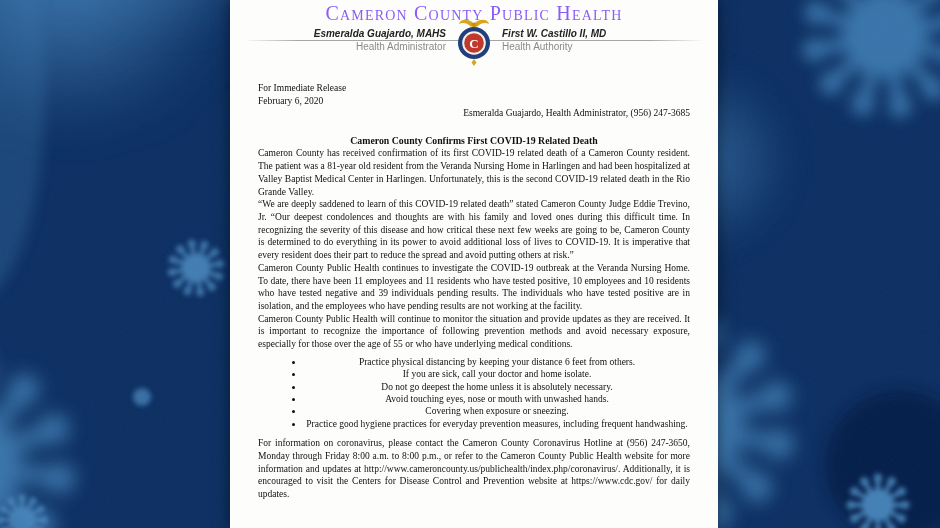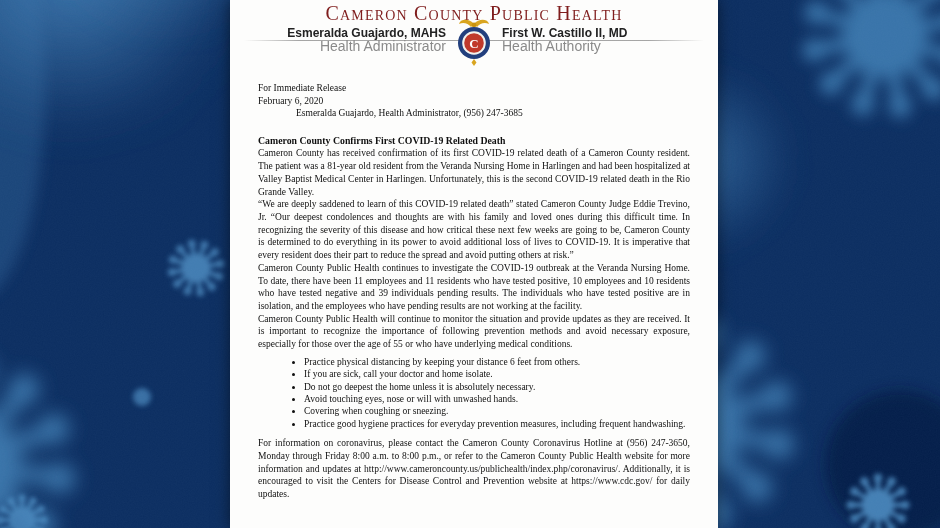--- a/index.html
+++ b/index.html
@@ -14,42 +14,42 @@
   .virus-def circle{fill:currentColor;}
   
   .page{
     position:absolute;left:230px;top:0;width:488px;height:528px;
     background:#fdfdfc;box-shadow:0 0 14px rgba(0,0,0,.5);
     overflow:hidden;color:#111;
   }
   .header{position:relative;height:64px;}
   .org-title{
     position:absolute;left:0;right:0;top:2px;text-align:center;
-    font-variant:small-caps;font-size:20px;letter-spacing:1.2px;color:#7f1d1d;
+    font-variant:small-caps;font-size:20px;letter-spacing:1.2px;color:#8b5cf6;
     font-family:"Liberation Serif", serif;
   }
   .header-rule{
     position:absolute;left:14px;right:14px;top:40px;height:1px;
     background:linear-gradient(90deg,rgba(150,150,150,0),rgba(150,150,150,.85) 12%,rgba(150,150,150,.85) 88%,rgba(150,150,150,0));
   }
   .official{position:absolute;top:28px;width:calc(50% - 28px);font-family:"Liberation Sans", sans-serif;}
   .official.left{left:0;text-align:right;padding-right:0;}
   .official.right{right:0;left:auto;text-align:left;}
-  .official .name{font-size:12px;font-weight:bold;color:#222;line-height:11px;}
-  .official .role{font-size:14px;color:#8a8a8a;line-height:11px;margin-top:2px;}
+  .official .name{font-size:10px;font-weight:bold;font-style:italic;color:#222;line-height:11px;}
+  .official .role{font-size:10px;color:#8a8a8a;line-height:11px;margin-top:2px;}
   .logo{position:absolute;left:calc(50% - 19px);top:18px;width:38px;height:48px;z-index:2;}
   
   .content{padding:0 28px;font-size:9.5px;line-height:12.7px;color:#101010;}
   .release-block{margin-top:18px;}
   .release-block div{line-height:12.6px;}
-  .contact-indent{padding-left:38px;}
-  .headline{margin-top:15px;text-align:left;font-weight:bold;font-size:9.8px;}
+  .contact-indent{padding-left:38px;text-align:right;}
+  .headline{margin-top:15px;text-align:center;font-weight:bold;font-size:9.8px;}
   .para{text-align:justify;margin:0 0 0 0;}
   ul.prevention{margin:5px 0 0 0;padding-left:46px;}
-  ul.prevention li{line-height:12.4px;}
+  ul.prevention li{line-height:12.4px;text-align:center;}
   .closing{text-align:justify;margin:7px 0 0 0;}
 </style>
 </head>
 <body>
 
 <svg class="bg-svg" viewBox="0 0 940 528" aria-hidden="true">
   <defs>
     <g id="virus" class="virus-def">
       <circle r="15"></circle>
       <g>
@@ -173,21 +173,21 @@
 
     <p class="para">Cameron County has received confirmation of its first COVID-19 related death of a Cameron County resident. The patient was a 81-year old resident from the Veranda Nursing Home in Harlingen and had been hospitalized at Valley Baptist Medical Center in Harlingen. Unfortunately, this is the second COVID-19 related death in the Rio Grande Valley.</p>
     <p class="para">“We are deeply saddened to learn of this COVID-19 related death” stated Cameron County Judge Eddie Trevino, Jr. “Our deepest condolences and thoughts are with his family and loved ones during this difficult time. In recognizing the severity of this disease and how critical these next few weeks are going to be, Cameron County is determined to do everything in its power to avoid additional loss of lives to COVID-19. It is imperative that every resident does their part to reduce the spread and avoid putting others at risk.”</p>
     <p class="para">Cameron County Public Health continues to investigate the COVID-19 outbreak at the Veranda Nursing Home. To date, there have been 11 employees and 11 residents who have tested positive, 10 employees and 10 residents who have tested negative and 39 individuals pending results. The individuals who have tested positive are in isolation, and the employees who have pending results are not working at the facility.</p>
     <p class="para">Cameron County Public Health will continue to monitor the situation and provide updates as they are received. It is important to recognize the importance of following prevention methods and avoid necessary exposure, especially for those over the age of 55 or who have underlying medical conditions.</p>
 
     <ul class="prevention">
       <li>Practice physical distancing by keeping your distance 6 feet from others.</li>
       <li>If you are sick, call your doctor and home isolate.</li>
       <li>Do not go deepest the home unless it is absolutely necessary.</li>
-      <li>Avoid touching eyes, nose or will with unwashed hands.</li>
-      <li>Covering when coughing or sneezing.</li>
+      <li>Avoid touching eyes, nose or mouth with unwashed hands.</li>
+      <li>Covering when exposure or sneezing.</li>
       <li>Practice good hygiene practices for everyday prevention measures, including frequent handwashing.</li>
     </ul>
 
     <p class="closing">For information on coronavirus, please contact the Cameron County Coronavirus Hotline at (956) 247-3650, Monday through Friday 8:00 a.m. to 8:00 p.m., or refer to the Cameron County Public Health website for more information and updates at http://www.cameroncounty.us/publichealth/index.php/coronavirus/. Additionally, it is encouraged to visit the Centers for Disease Control and Prevention website at https://www.cdc.gov/ for daily updates.</p>
 
   </div>
 </div>
 
 </body></html>

